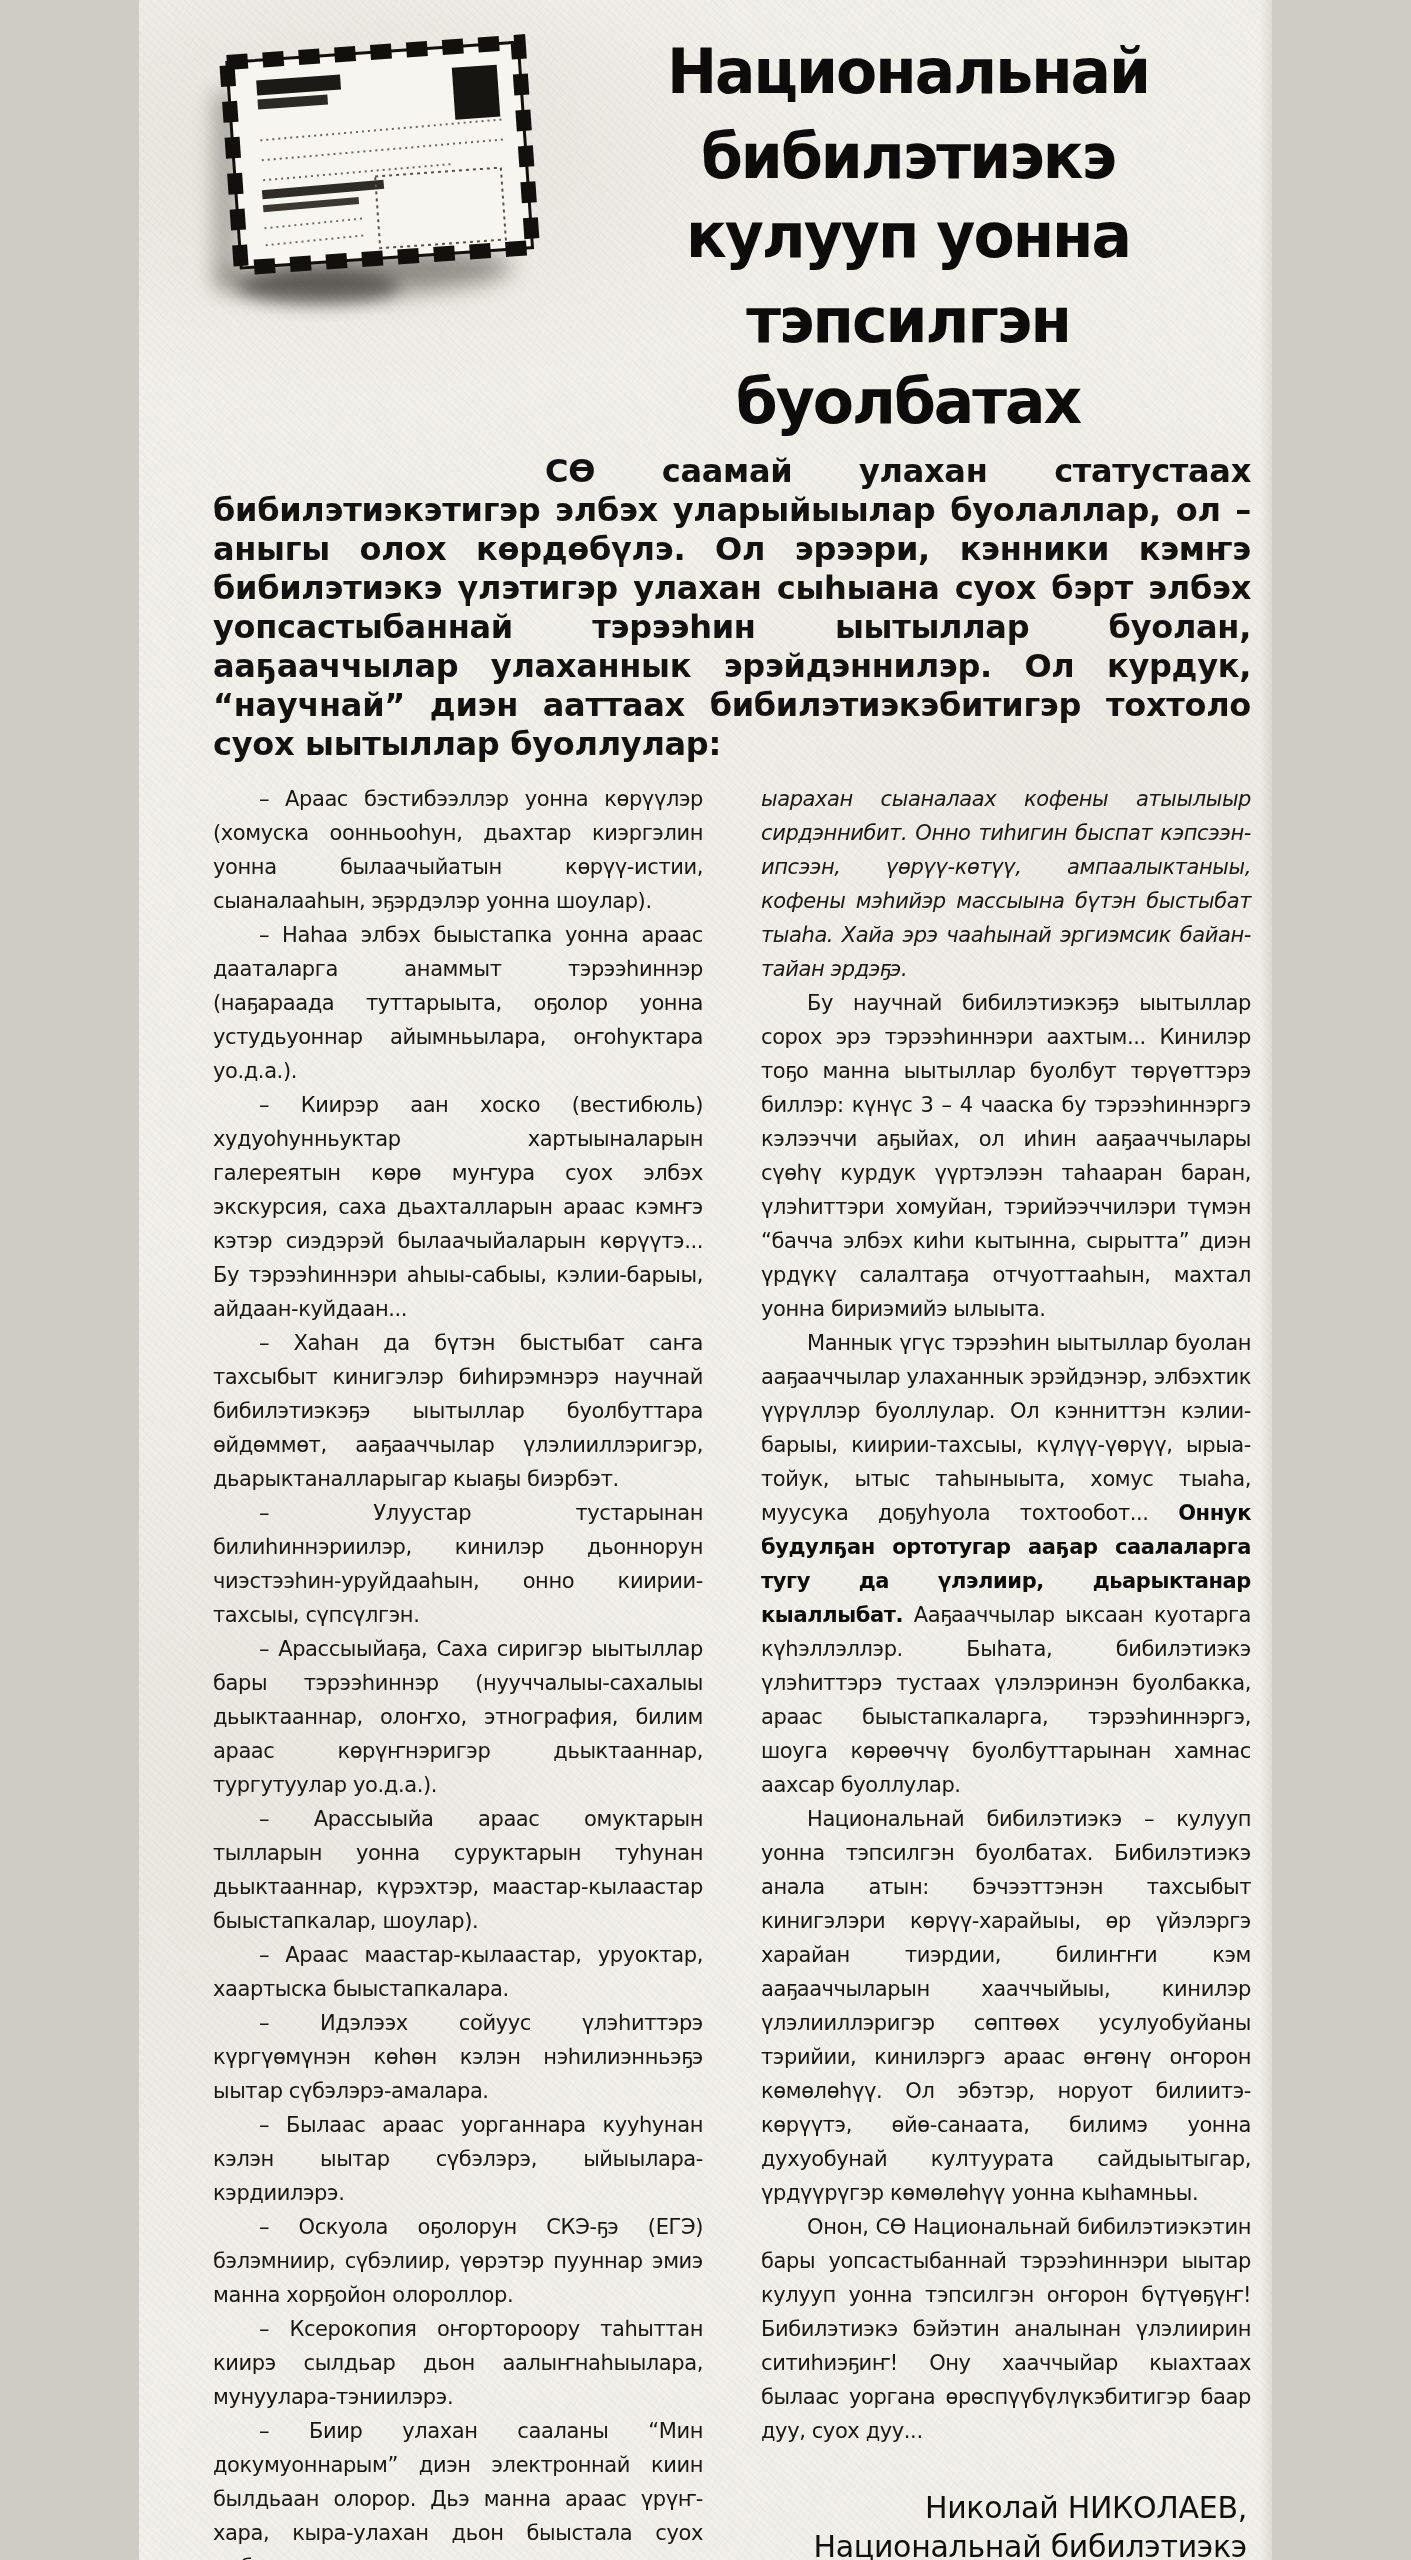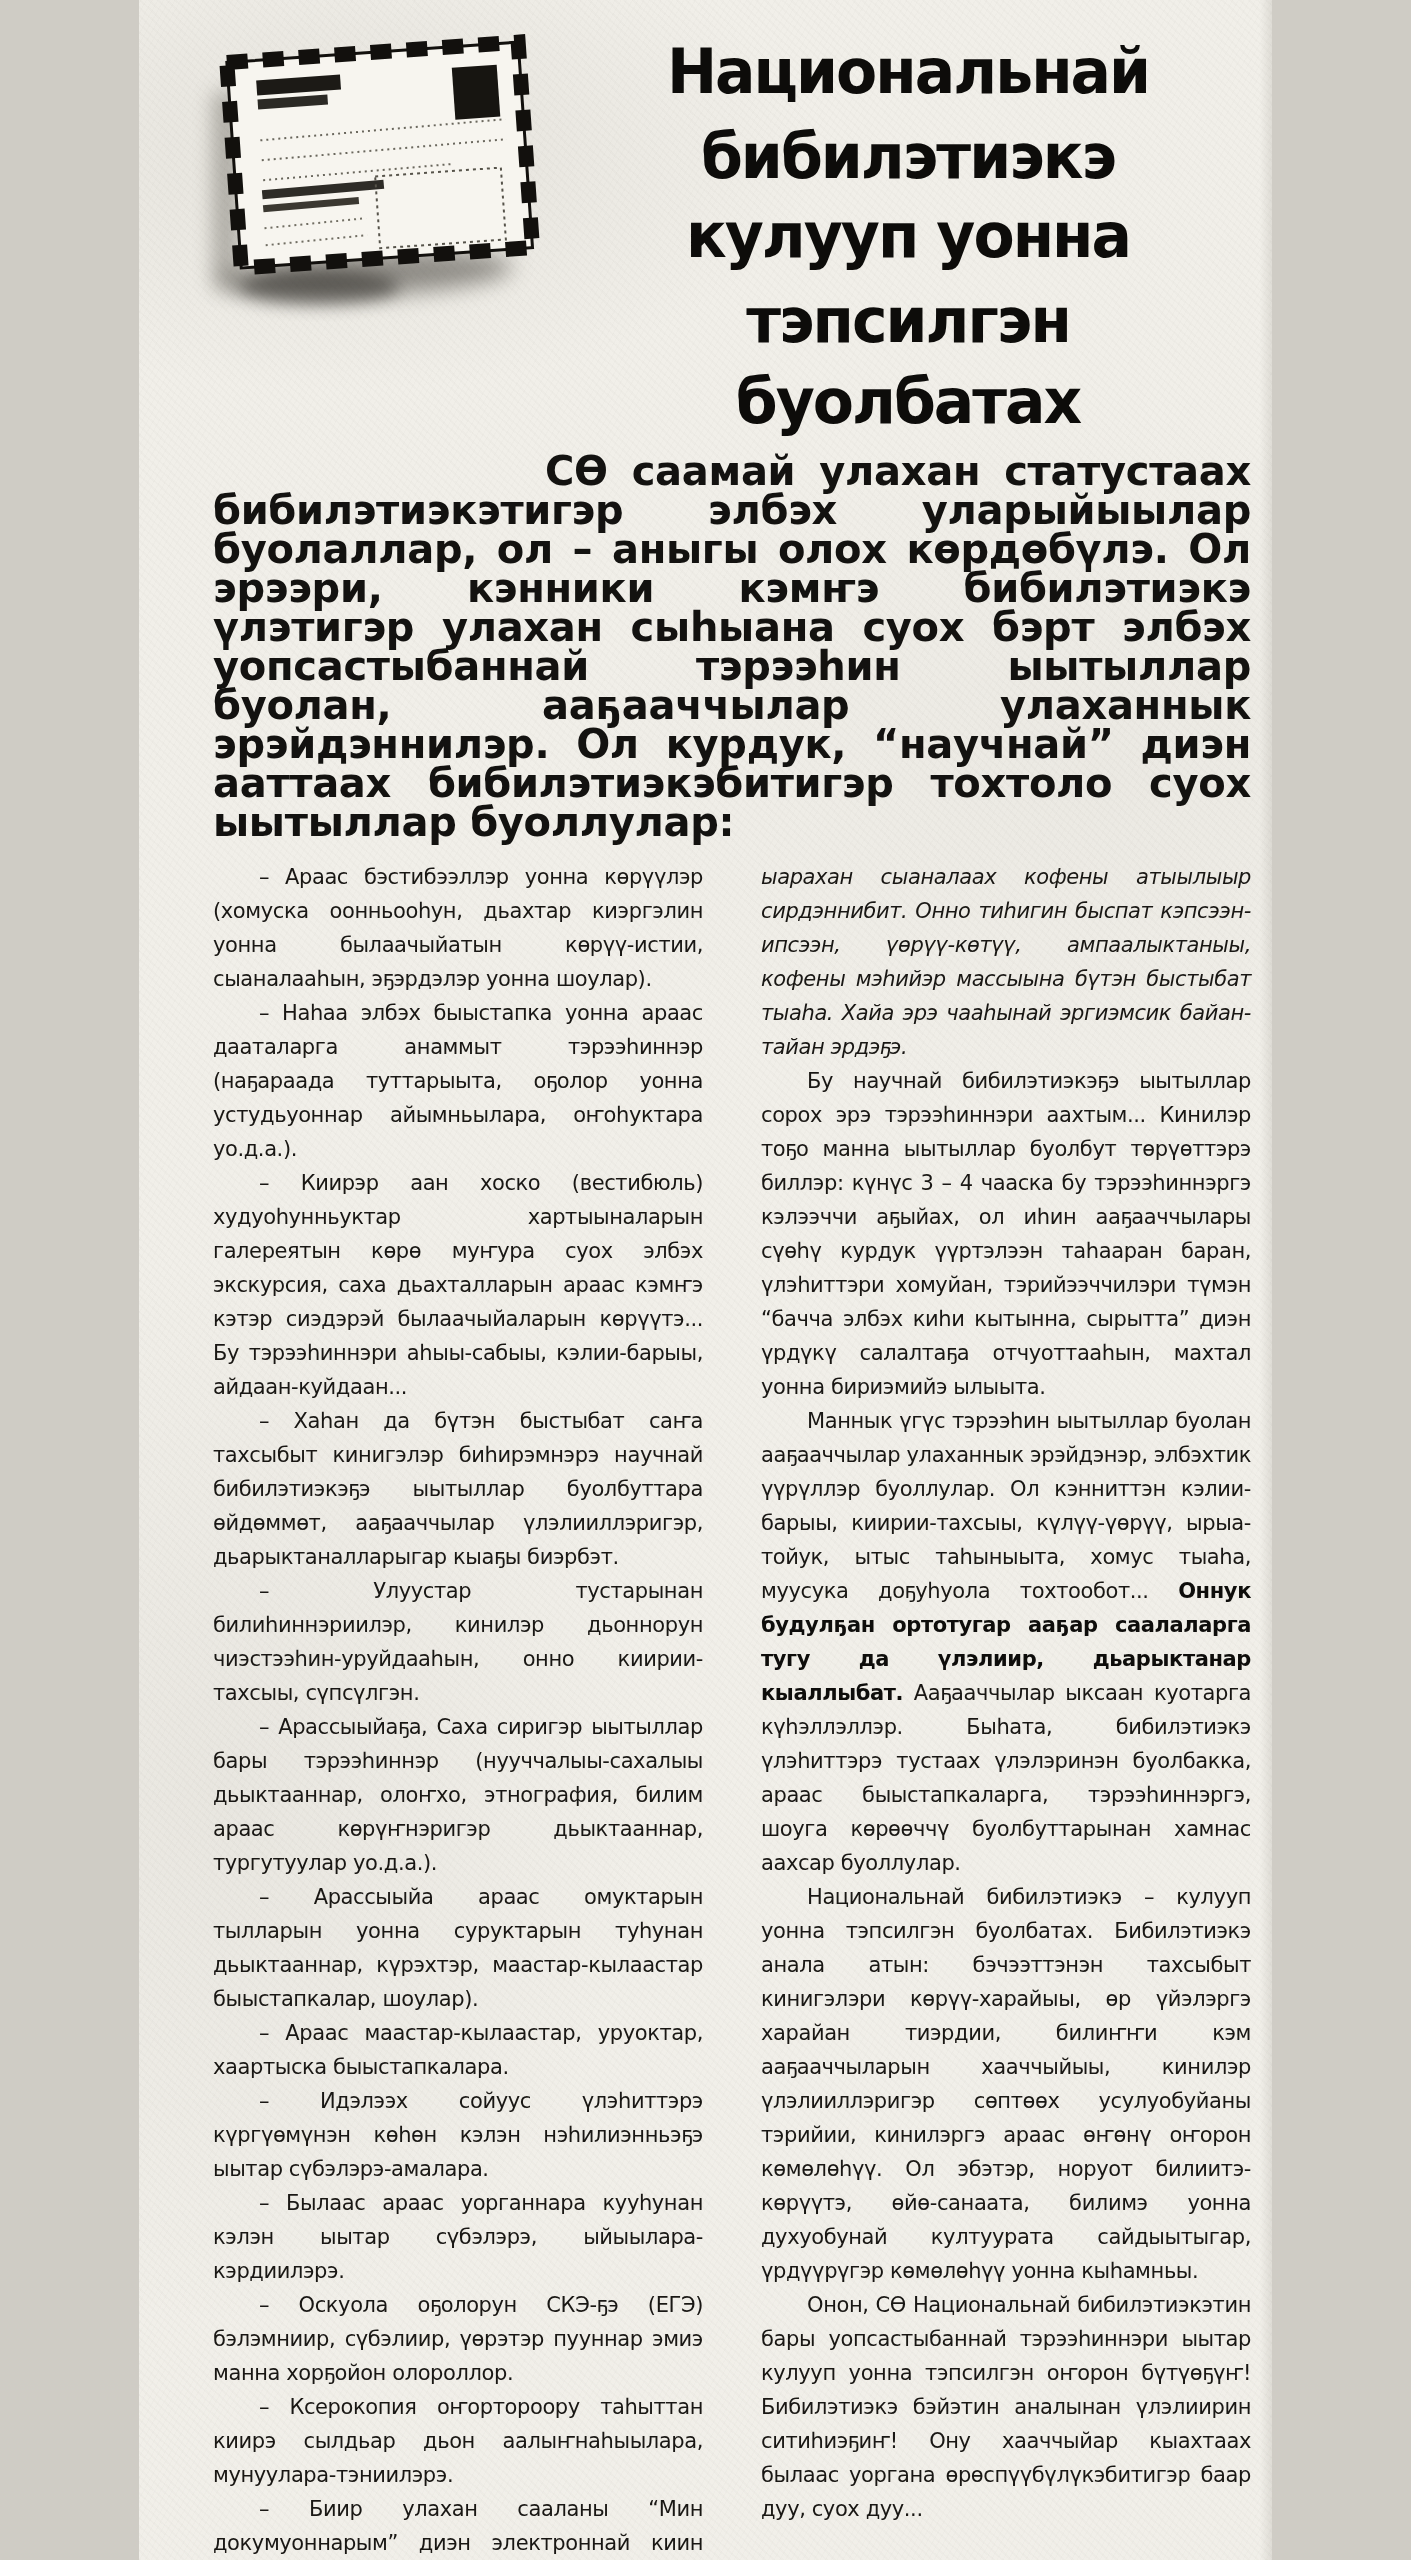--- a/index.html
+++ b/index.html
@@ -38,21 +38,21 @@
     text-align:center;
     font-size:60px;line-height:82px;
     font-weight:bold;letter-spacing:-2px;
     color:#0d0c0a;
   }
   .headline span{display:block;transform:scaleY(1.04);}
 
   
   .lead{
     margin:10px 0 18px 0;
-    font-size:40px;line-height:39px;font-weight:bold;
+    font-size:32px;line-height:39px;font-weight:bold;
     text-align:justify;text-indent:332px;
     letter-spacing:-.3px;color:#131210;
   }
 
   
   .columns{display:flex;gap:58px;}
   .col{flex:1;min-width:0;}
   .col p{
     margin:0;
     font-size:21px;line-height:34px;

